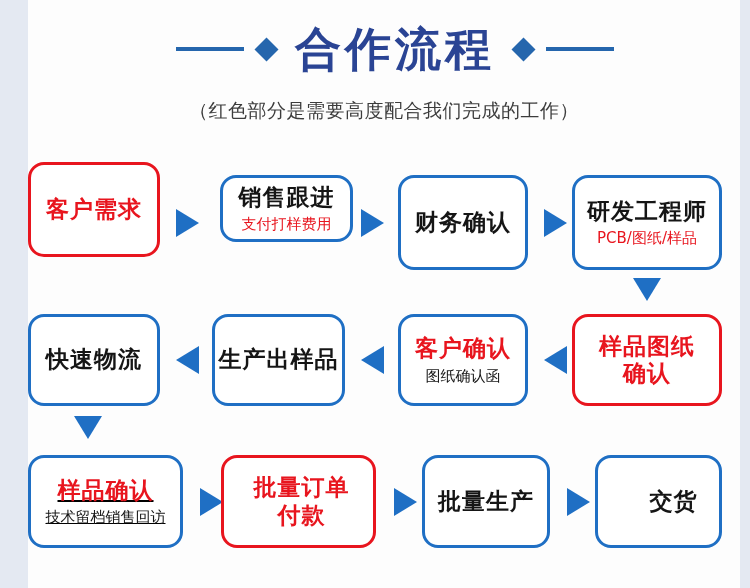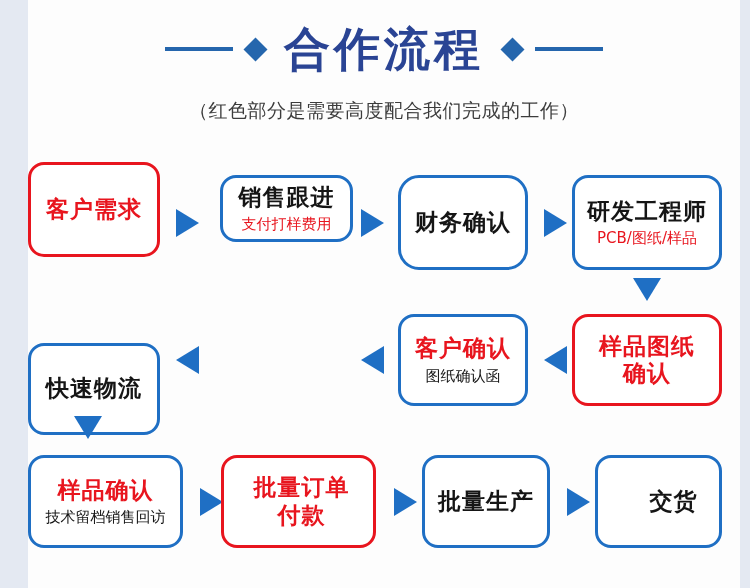--- a/index.html
+++ b/index.html
@@ -26,21 +26,21 @@
   .header {
     position: absolute;
     left: 0;
     top: 0;
     width: 712px;
     height: 150px;
   }
   .title-row {
     position: absolute;
     top: 26px;
-    left: 0;
+    left: 11px;
     width: 712px;
     display: flex;
     align-items: center;
     justify-content: center;
     gap: 14px;
   }
   .deco-line {
     width: 68px;
     height: 4px;
     background: #2566ad;
@@ -168,59 +168,62 @@
 
     <div class="arrow right" style="left:148px; top:209px;"></div>
 
     <div class="node" style="left:192px; top:175px; width:133px; height:67px;">
       <div class="main">销售跟进</div>
       <div class="sub red-text">支付打样费用</div>
     </div>
 
     <div class="arrow right" style="left:333px; top:209px;"></div>
 
-    <div class="node" style="left:370px; top:175px; width:130px; height:95px;border-radius:21px;">
+    <div class="node" style="left:370px; top:175px; width:130px; height:95px;">
       <div class="main">财务确认</div>
     </div>
 
     <div class="arrow right" style="left:516px; top:209px;"></div>
 
     <div class="node" style="left:544px; top:175px; width:150px; height:95px;">
       <div class="main">研发工程师</div>
       <div class="sub red-text">PCB/图纸/样品</div>
     </div>
 
     <div class="arrow down" style="left:605px; top:278px;"></div>
 
-    <div class="node" style="left:0px; top:314px; width:132px; height:92px;margin-top:29px;">
+    <div class="node" style="left:0px; top:314px; width:132px; height:92px;">
       <div class="main">快速物流</div>
     </div>
 
     <div class="arrow left" style="left:148px; top:346px;"></div>
 
+    <div class="node" style="left:184px; top:314px; width:133px; height:92px;">
+      <div class="main">生产出样品</div>
+    </div>
 
     <div class="arrow left" style="left:333px; top:346px;"></div>
 
     <div class="node" style="left:370px; top:314px; width:130px; height:92px;">
       <div class="main red-text">客户确认</div>
       <div class="sub">图纸确认函</div>
     </div>
 
     <div class="arrow left" style="left:516px; top:346px;"></div>
 
     <div class="node red" style="left:544px; top:314px; width:150px; height:92px;justify-content:center;">
       <div class="main red-text two-line">
           <div>样品图纸</div>
           <div>确认</div>
         </div>
     </div>
 
     <div class="arrow down" style="left:46px; top:416px;"></div>
 
-    <div class="node" style="left:0px; top:455px; width:155px; height:93px;">
+    <div class="node" style="left:0px; top:455px; width:155px; height:93px;text-decoration:underline;">
       <div class="main red-text">样品确认</div>
       <div class="sub">技术留档销售回访</div>
     </div>
 
     <div class="arrow right" style="left:172px; top:488px;"></div>
 
     <div class="node red" style="left:193px; top:455px; width:155px; height:93px;padding-left:10px;">
       <div class="main red-text two-line">
           <div>批量订单</div>
           <div>付款</div>

